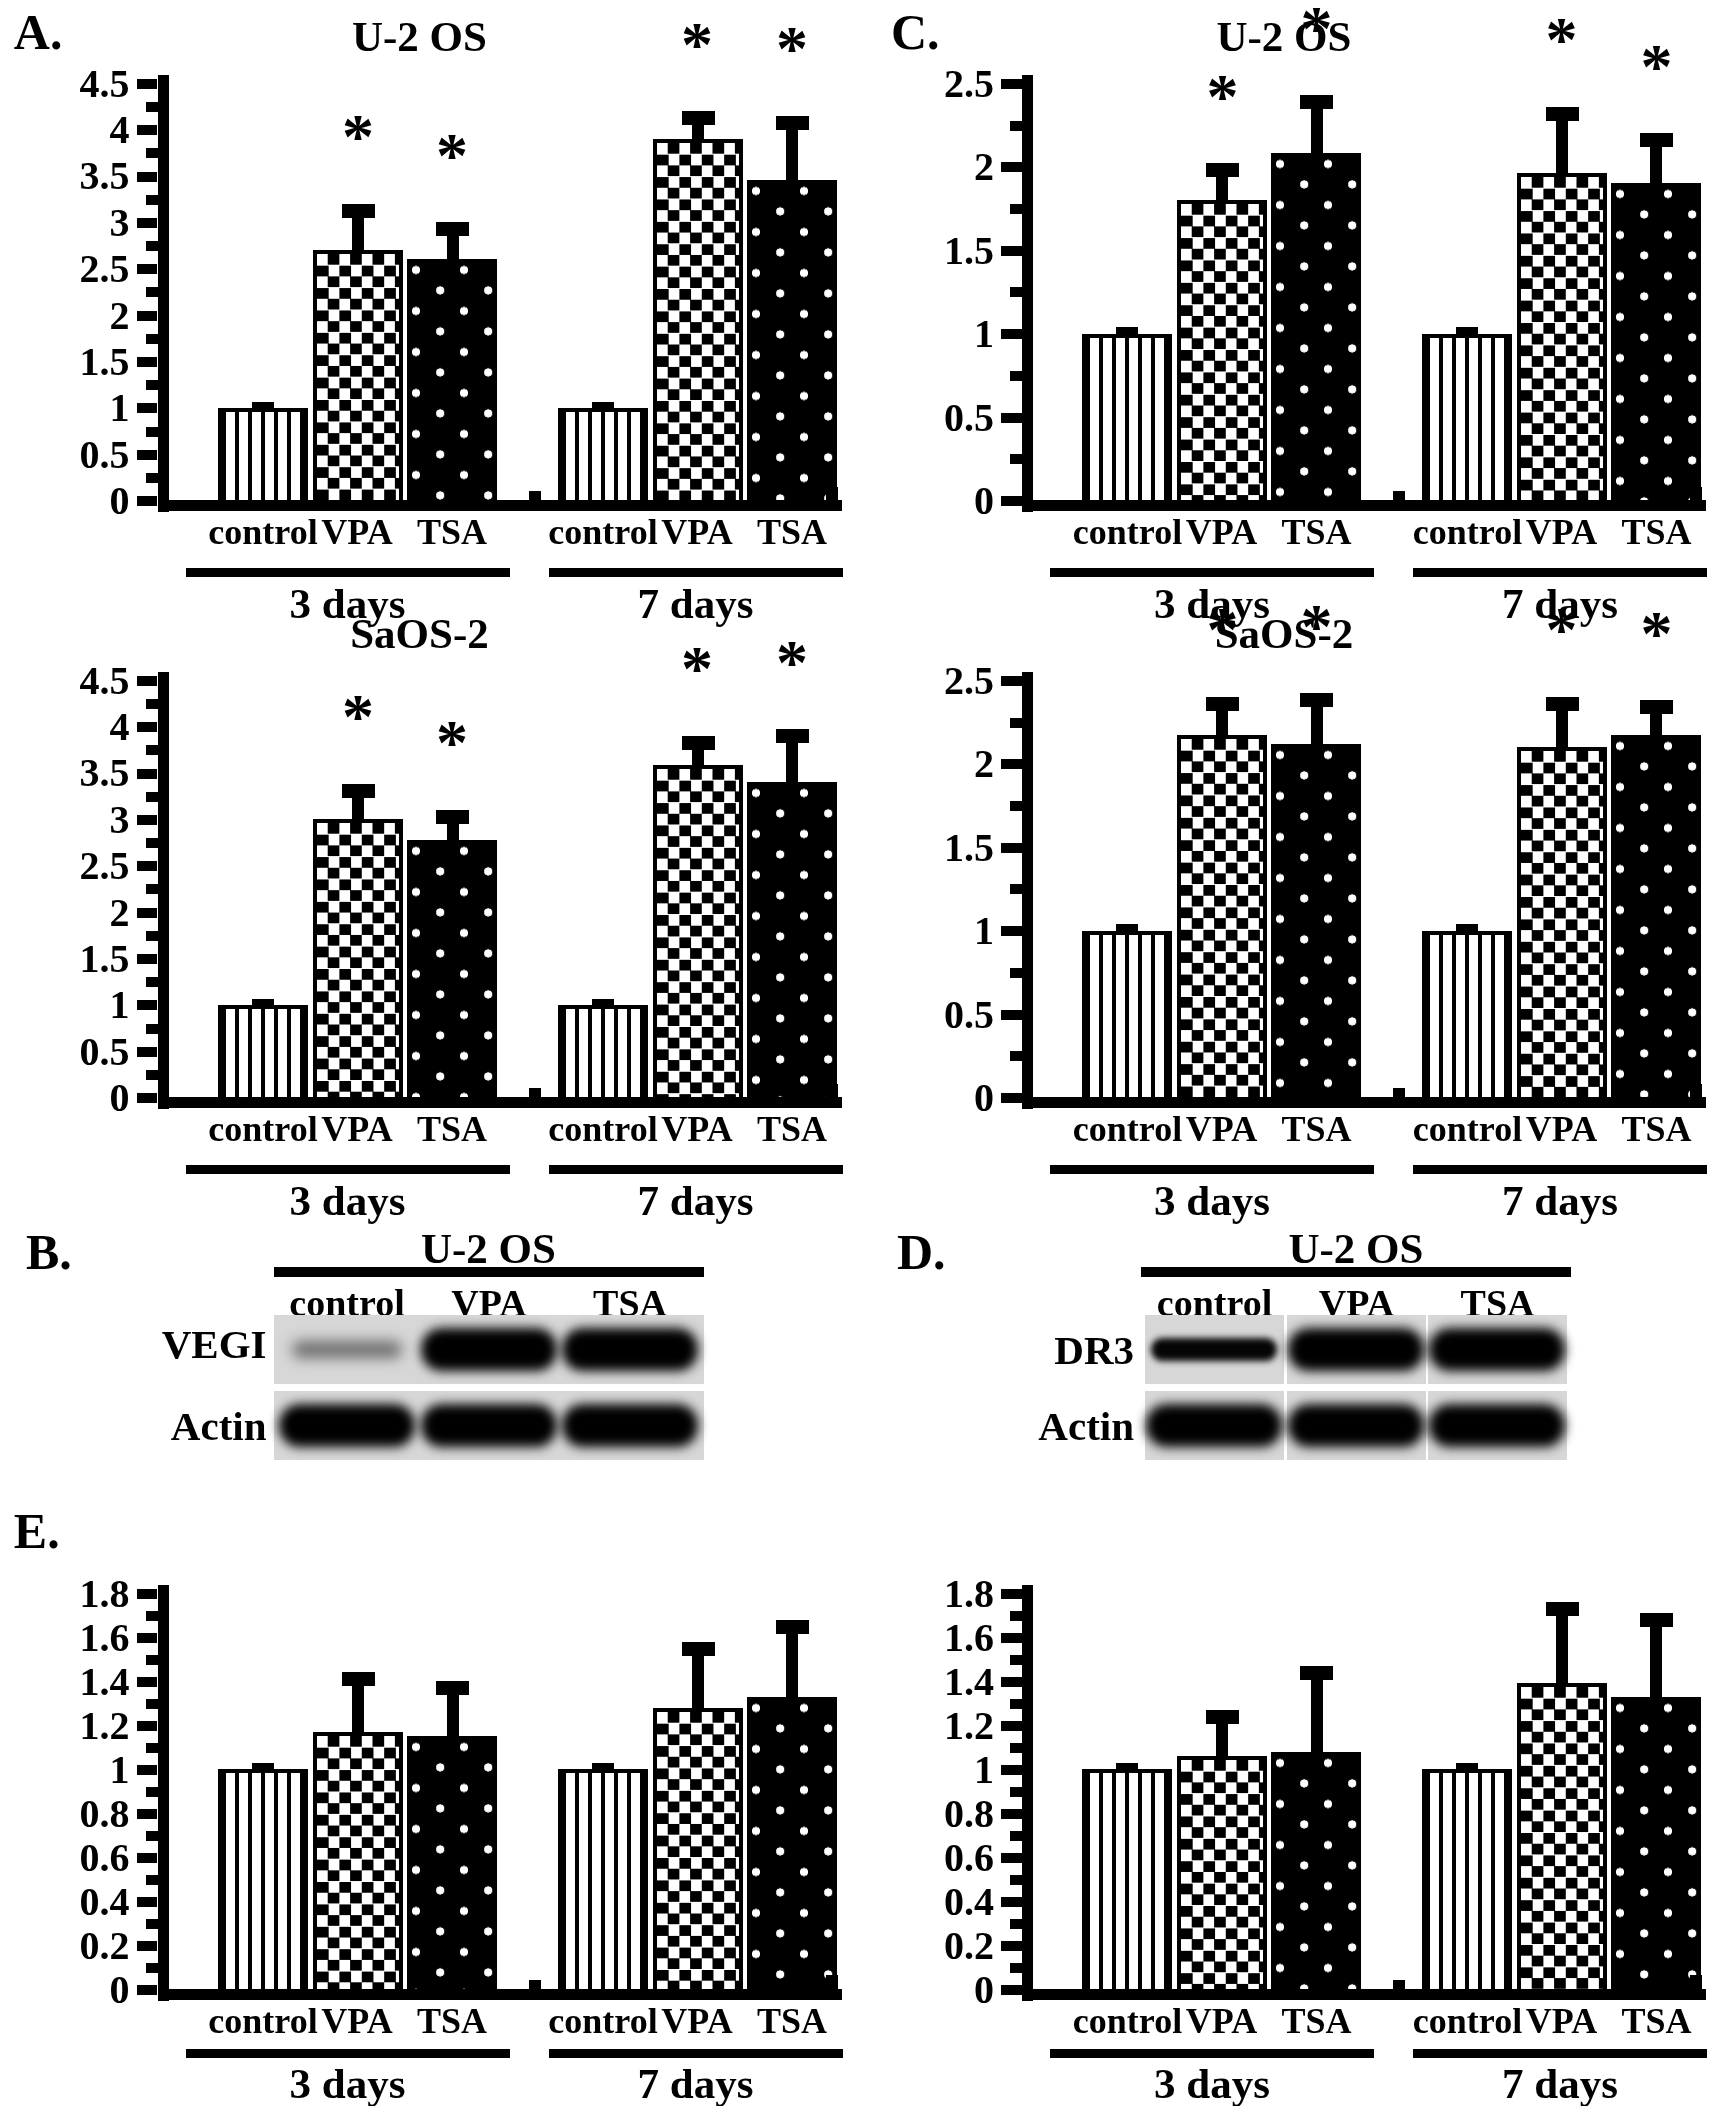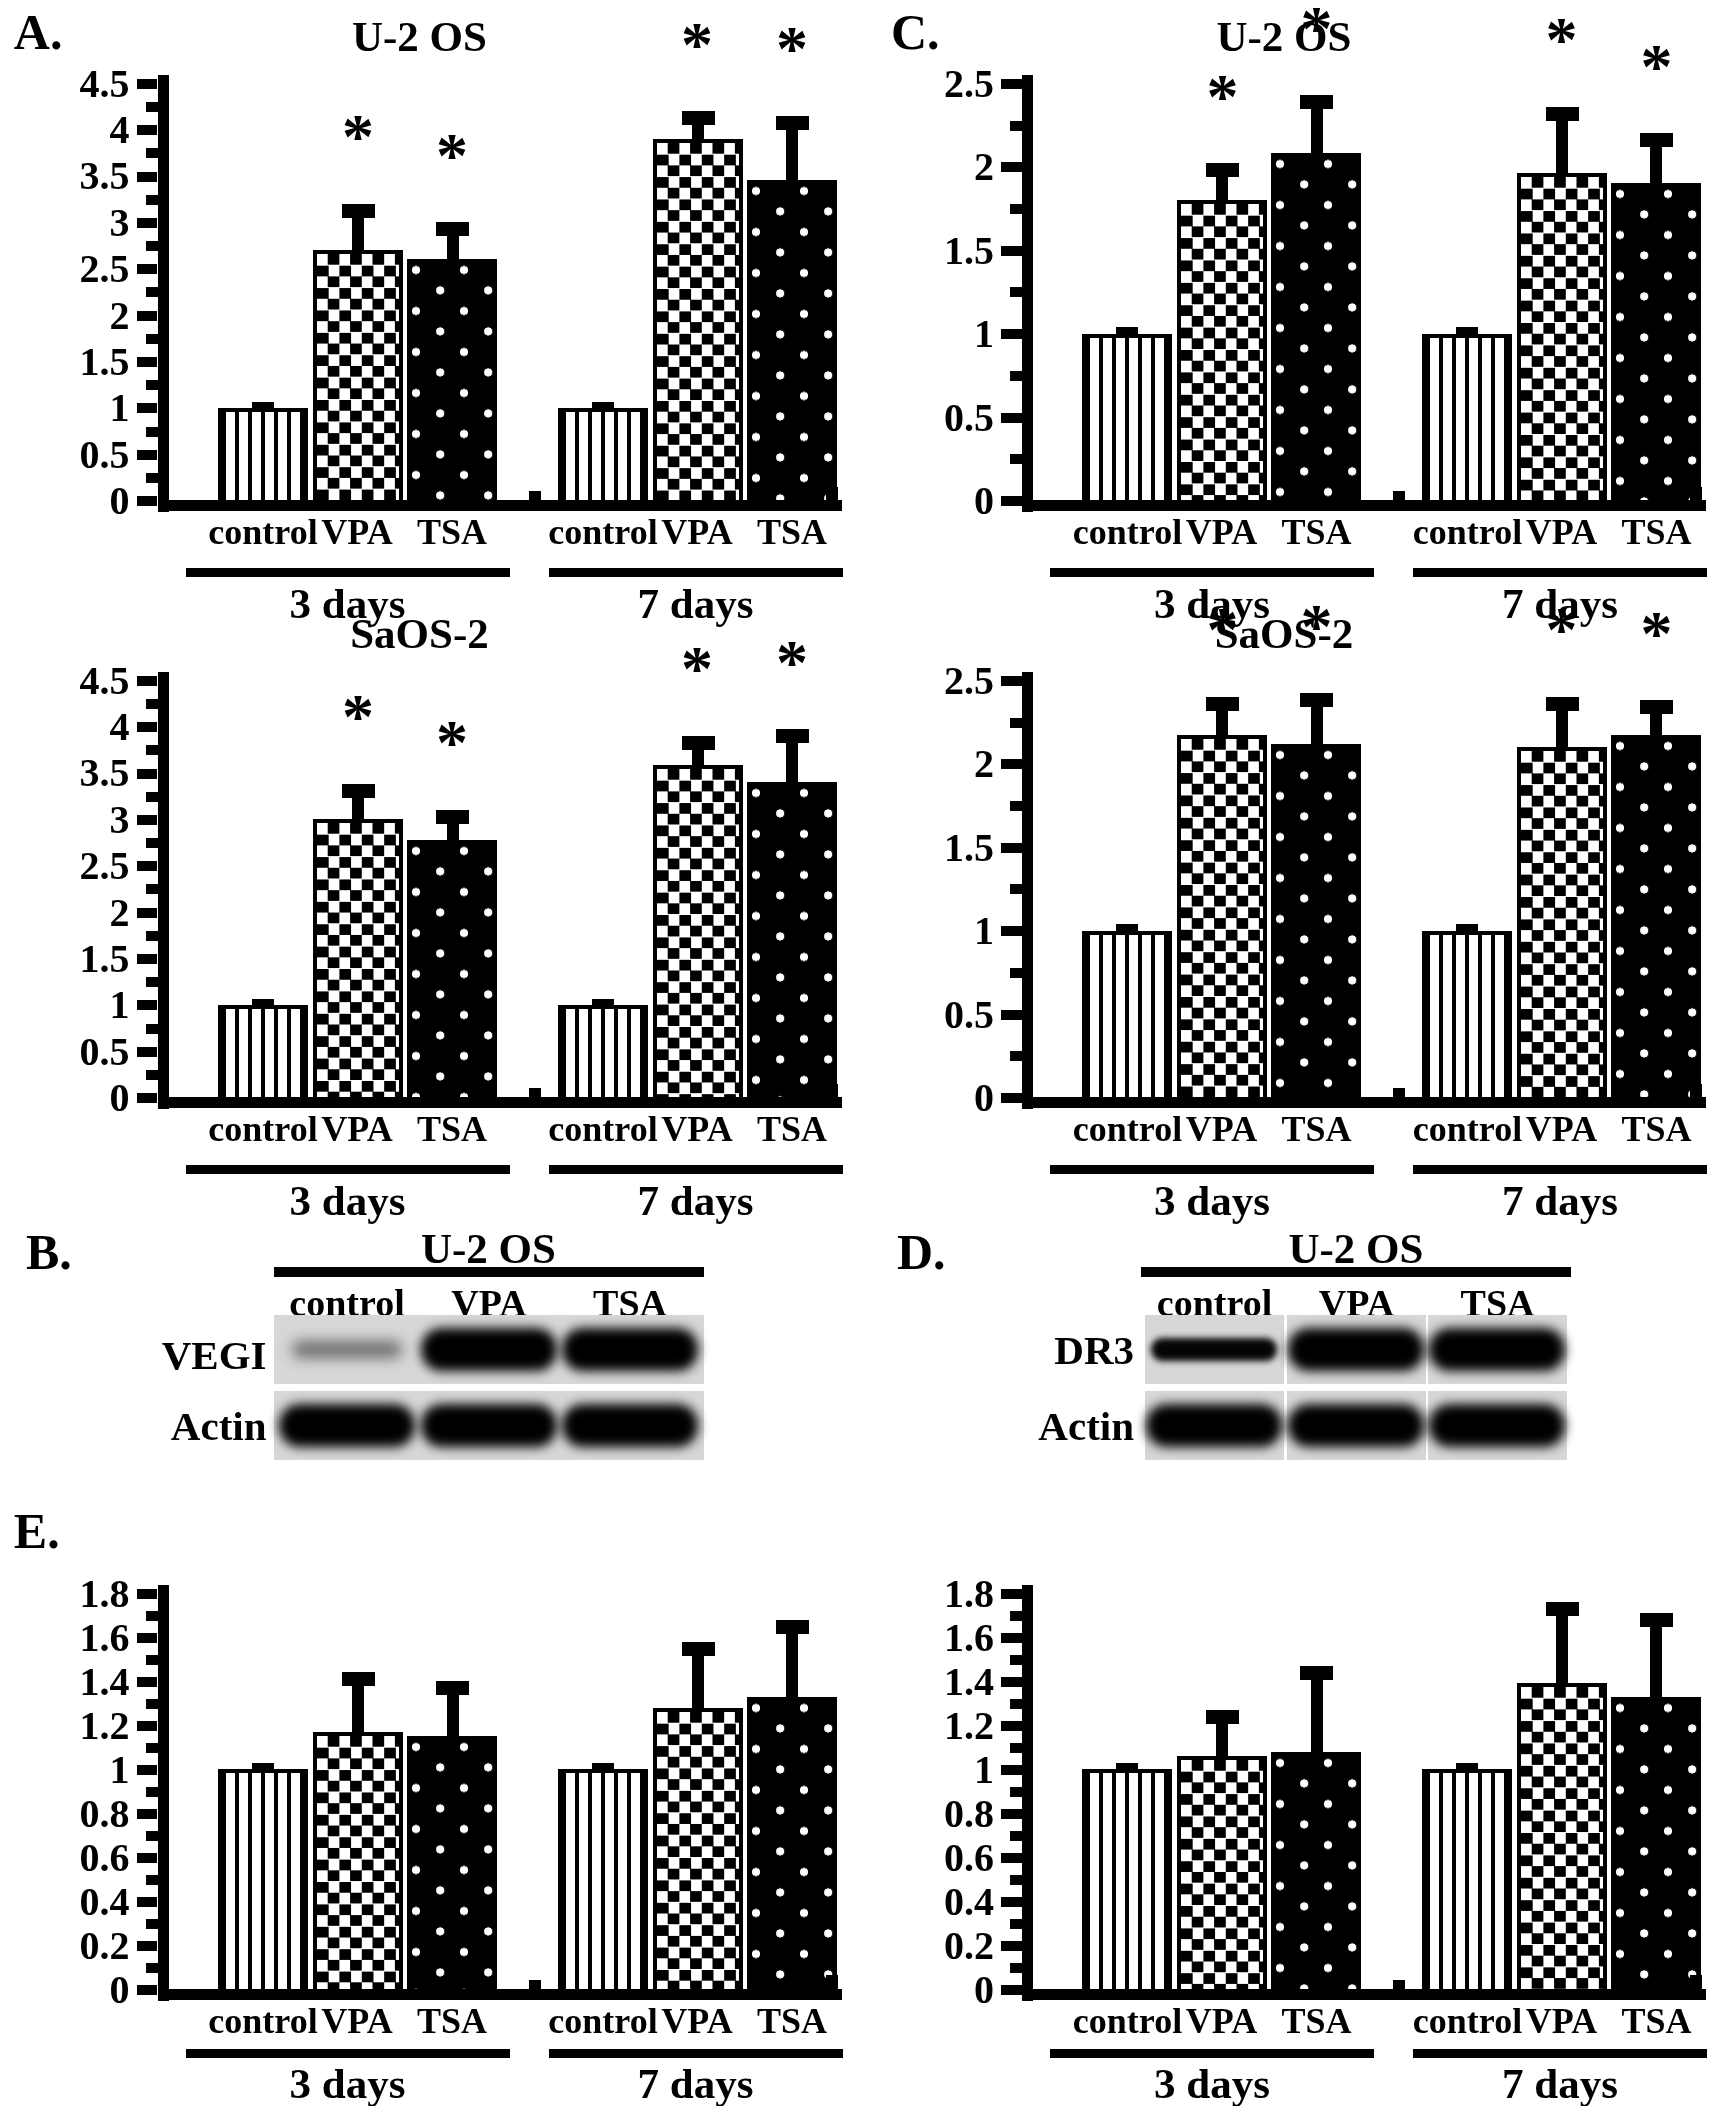--- a/index.html
+++ b/index.html
@@ -404,21 +404,21 @@
     <div class="tick" style="left: 810px; top: 435px; width: 12px; height: 15.5px;"></div>
   </div>
 
 <div class="blot-mount" id="blot-0" style="left:15.5px;top:1222px;width:852px;height:258px;">
     <div class="blot-title" style="left: 258px; top: 1.7px; width: 430px;">U-2 OS</div>
     <div class="blot-underline" style="left: 258px; top: 45px; width: 430px;"></div>
     <div class="lane-header" style="left: 237px; top: 60px; width: 189px;">control</div>
     <div class="lane-header" style="left: 379px; top: 60px; width: 189px;">VPA</div>
     <div class="lane-header" style="left: 520px; top: 60px; width: 189px;">TSA</div>
     <div class="blot-strip" style="left: 258px; top: 93px; width: 430px; height: 69px;"></div>
-    <div class="protein-label" style="left: 34px; top: 110px; width: 217px;">VEGI</div>
+    <div class="protein-label" style="left: 34px; top: 99px; width: 217px;">VEGI</div>
     <div class="blot-band" style="left: 276px; top: 119px; width: 110px; height: 17px; background: rgb(109, 109, 109); filter: blur(6.9px);"></div>
     <div class="blot-band" style="left: 405px; top: 106px; width: 136px; height: 43px; background: rgb(0, 0, 0); filter: blur(5.2px);"></div>
     <div class="blot-band" style="left: 546px; top: 106px; width: 136px; height: 43px; background: rgb(0, 0, 0); filter: blur(5.2px);"></div>
     <div class="blot-strip" style="left: 258px; top: 169px; width: 430px; height: 69px;"></div>
     <div class="protein-label" style="left: 34px; top: 181px; width: 217px;">Actin</div>
     <div class="blot-band" style="left: 263px; top: 182px; width: 136px; height: 43px; background: rgb(0, 0, 0); filter: blur(5.2px);"></div>
     <div class="blot-band" style="left: 405px; top: 182px; width: 136px; height: 43px; background: rgb(0, 0, 0); filter: blur(5.2px);"></div>
     <div class="blot-band" style="left: 546px; top: 182px; width: 136px; height: 43px; background: rgb(0, 0, 0); filter: blur(5.2px);"></div>
   </div>
 <div class="blot-mount" id="blot-1" style="left:883px;top:1222px;width:845px;height:258px;">

